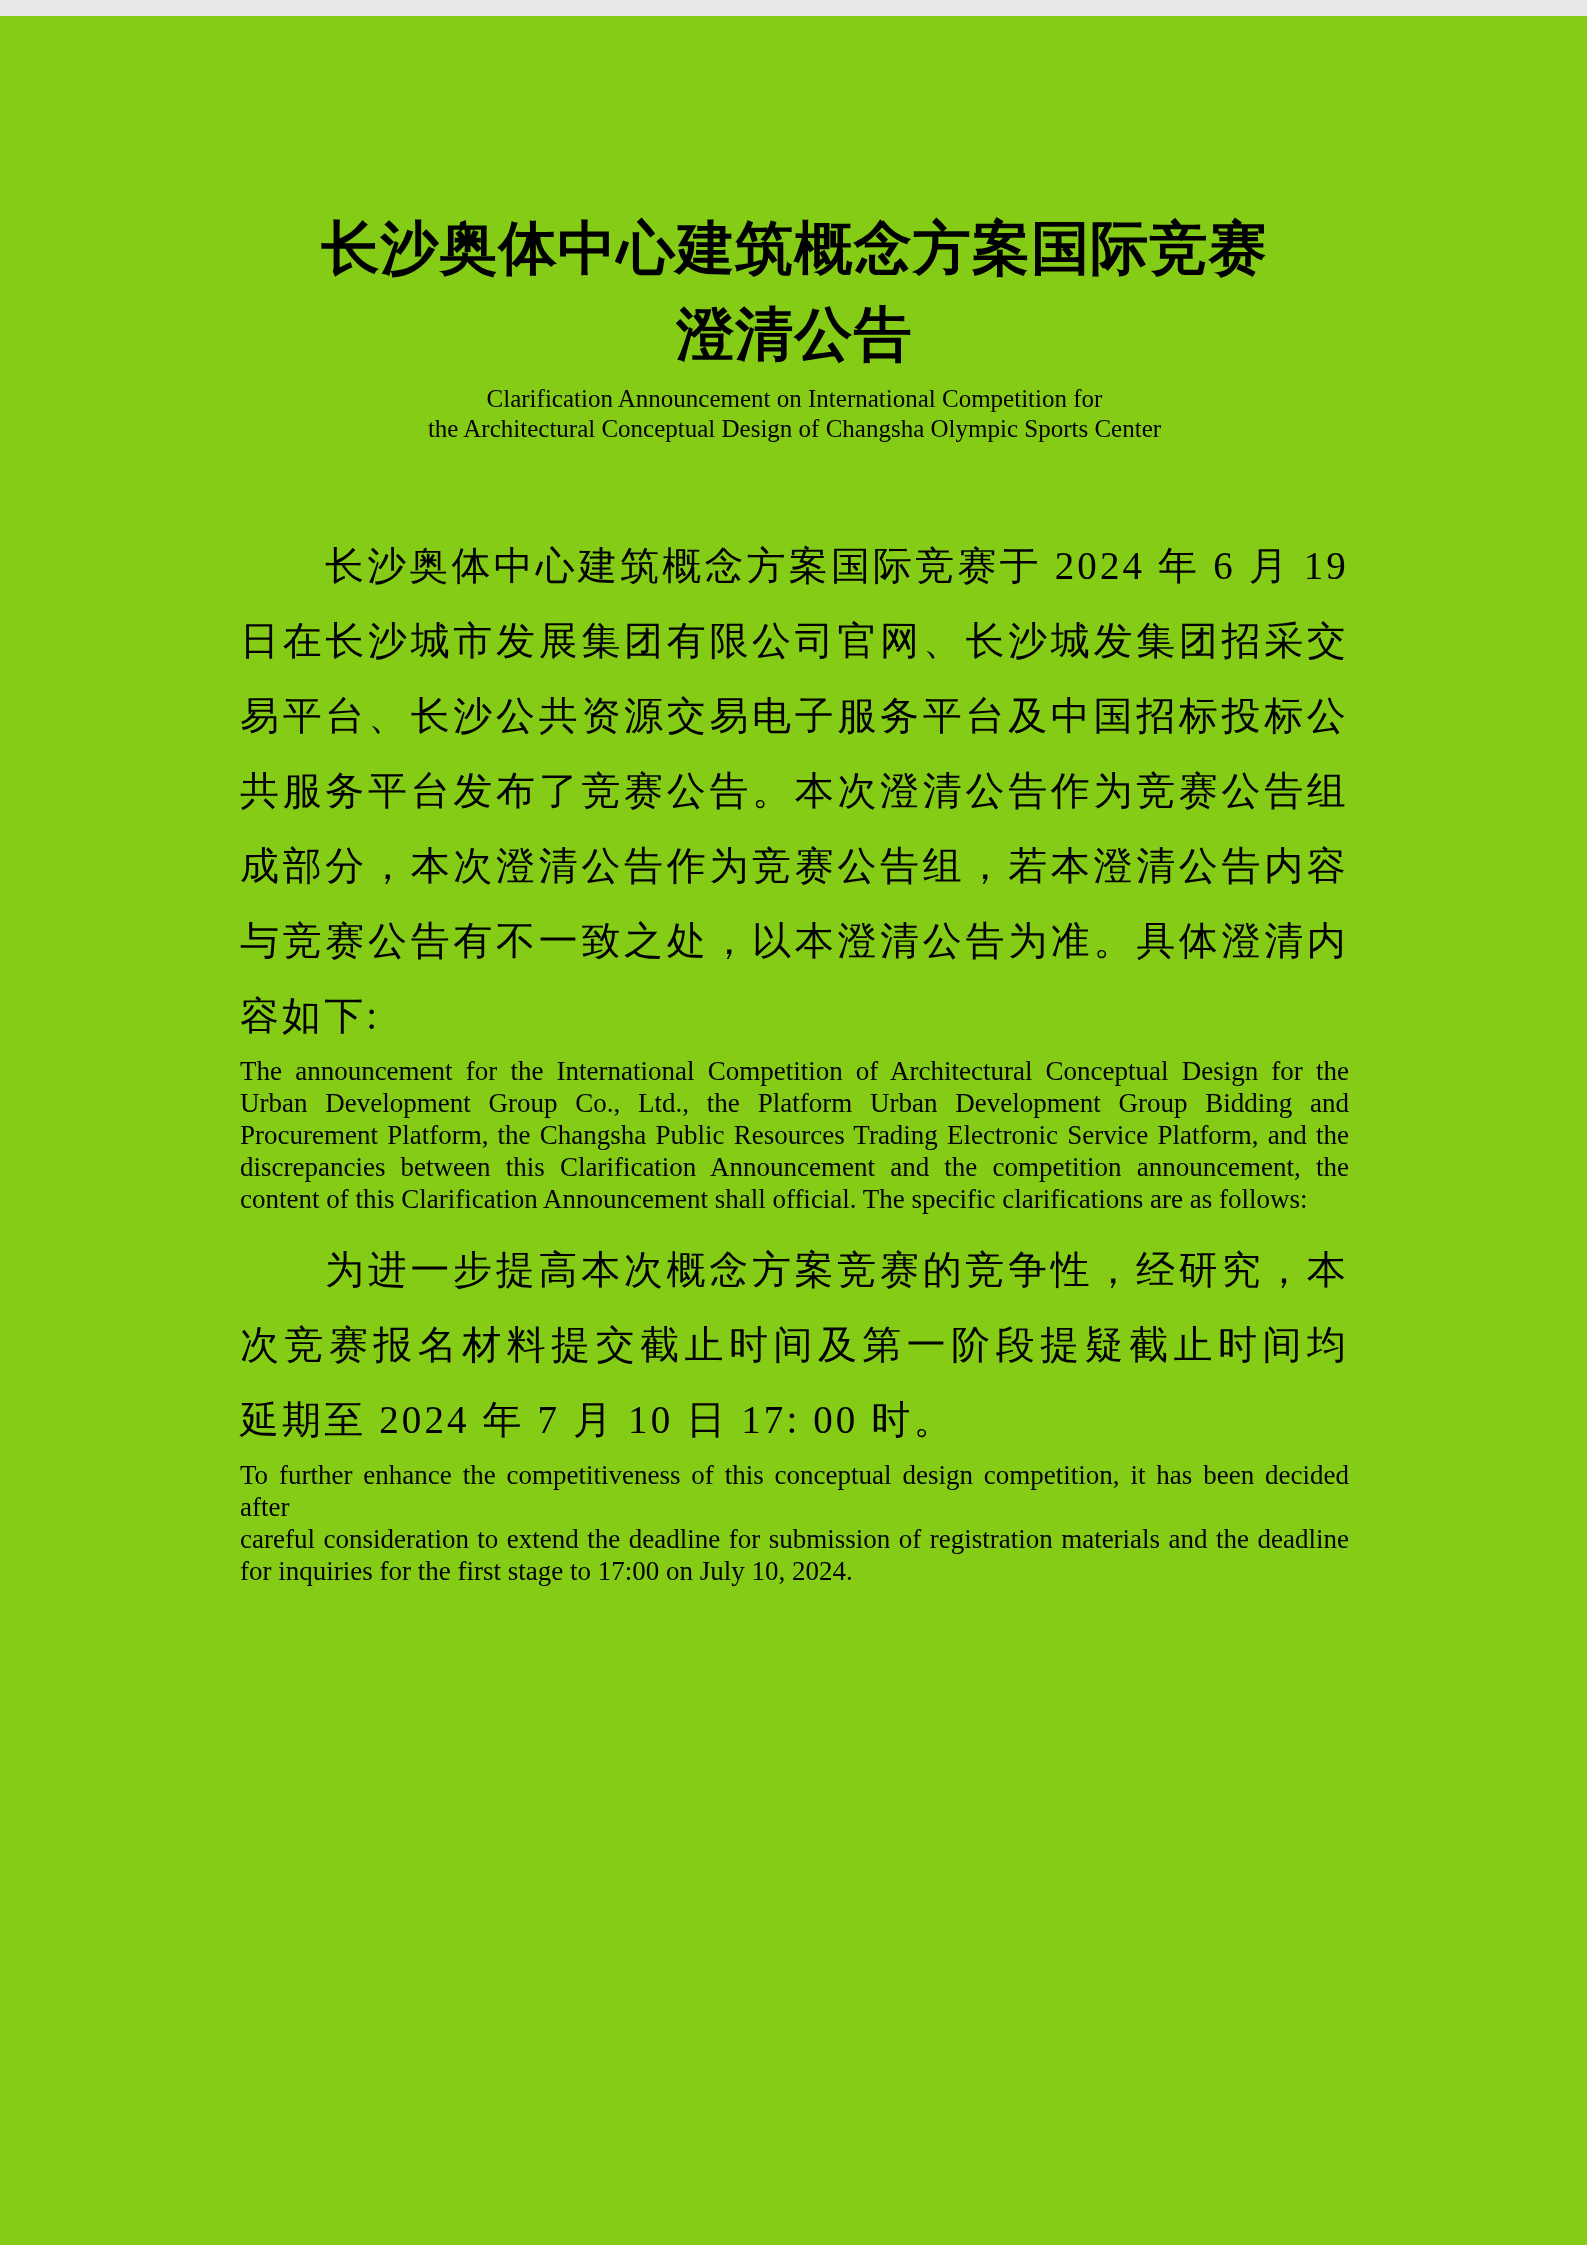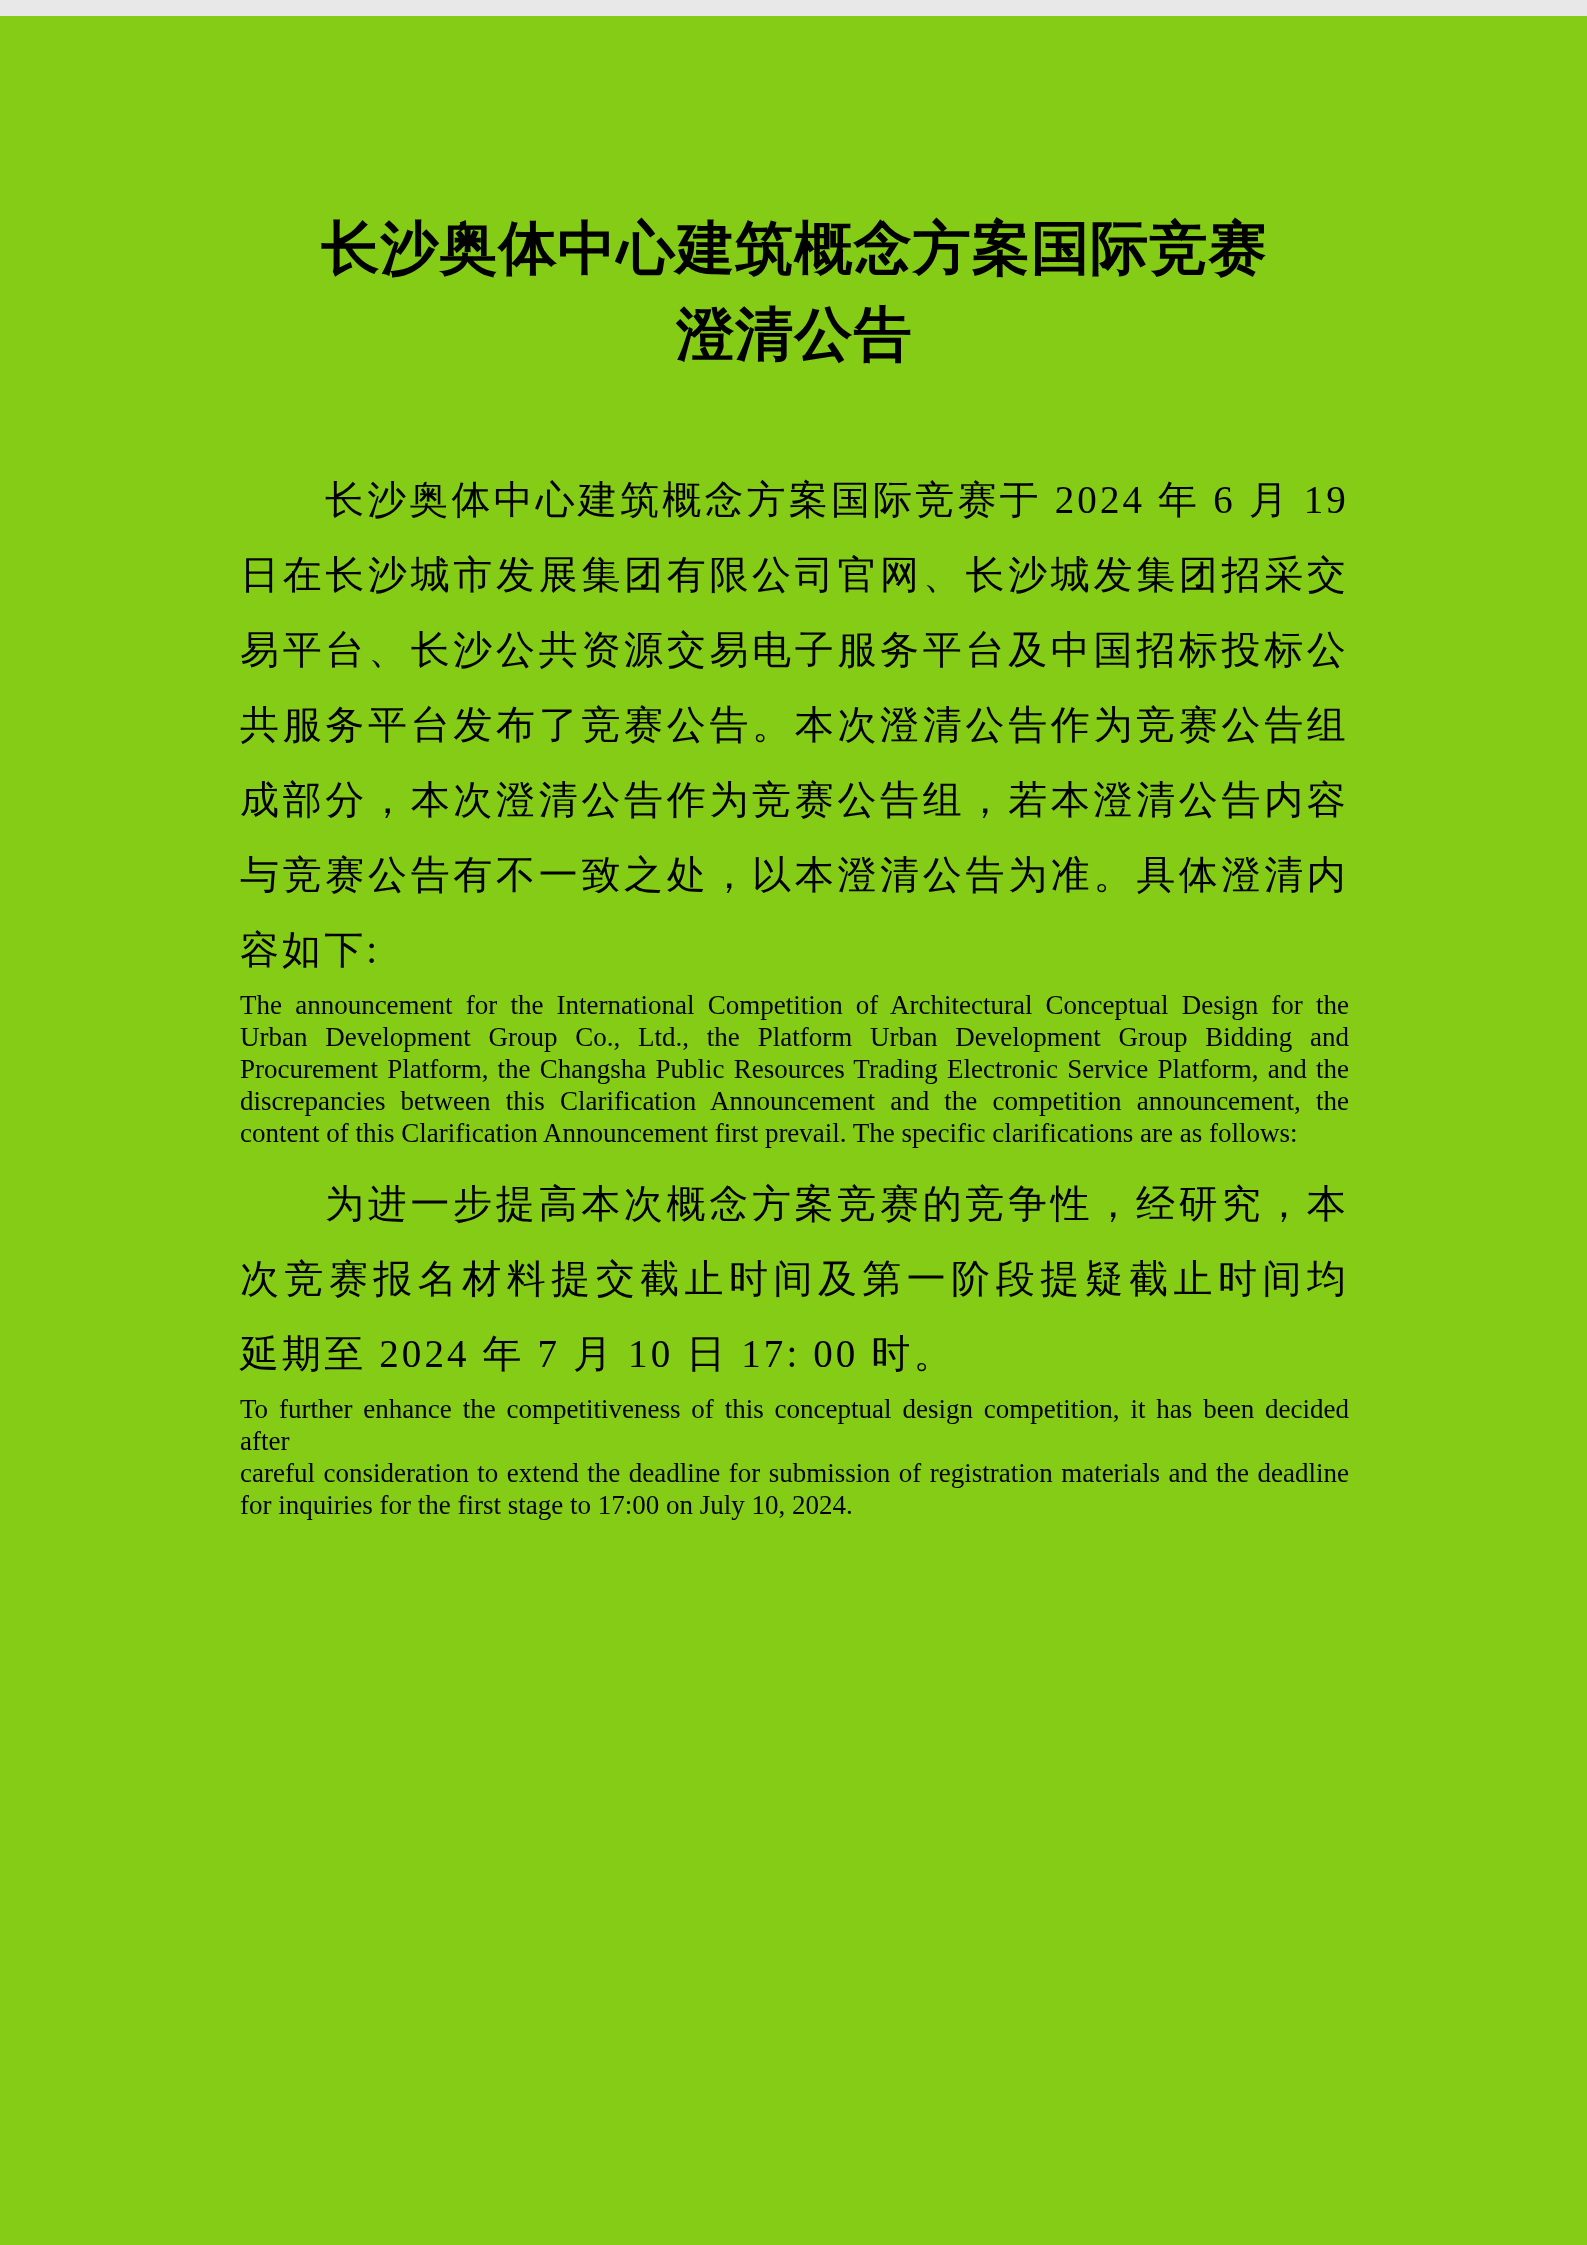--- a/index.html
+++ b/index.html
@@ -50,37 +50,41 @@
 <body>
 
 <div class="page">
   <div class="content">
 
     <h1 class="title">
       <div>长沙奥体中心建筑概念方案国际竞赛</div>
       <div>澄清公告</div>
     </h1>
 
+    <div class="subtitle">
+      <div>Clarification Announcement on International Competition for</div>
+      <div>the Architectural Conceptual Design of Changsha Olympic Sports Center</div>
+    </div>
 
     <div class="zh-para zh1">
         <div class="tline tline-first">长沙奥体中心建筑概念方案国际竞赛于 2024 年 6 月 19</div>
         <div class="tline">日在长沙城市发展集团有限公司官网、长沙城发集团招采交</div>
         <div class="tline">易平台、长沙公共资源交易电子服务平台及中国招标投标公</div>
         <div class="tline">共服务平台发布了竞赛公告。本次澄清公告作为竞赛公告组</div>
         <div class="tline">成部分，本次澄清公告作为竞赛公告组，若本澄清公告内容</div>
         <div class="tline">与竞赛公告有不一致之处，以本澄清公告为准。具体澄清内</div>
         <div class="tline tline-last">容如下:</div>
       </div>
 
     <div class="en-para en1">
         <div class="tline tline-first">The announcement for the International Competition of Architectural Conceptual Design for the</div>
         <div class="tline">Urban Development Group Co., Ltd., the Platform Urban Development Group Bidding and</div>
         <div class="tline">Procurement Platform, the Changsha Public Resources Trading Electronic Service Platform, and the</div>
         <div class="tline">discrepancies between this Clarification Announcement and the competition announcement, the</div>
-        <div class="tline tline-last">content of this Clarification Announcement first prevail. The specific clarifications are as follows:</div>
+        <div class="tline tline-last">content of this Clarification Announcement shall official. The specific clarifications are as follows:</div>
       </div>
 
     <div class="zh-para zh2">
         <div class="tline tline-first">为进一步提高本次概念方案竞赛的竞争性，经研究，本</div>
         <div class="tline">次竞赛报名材料提交截止时间及第一阶段提疑截止时间均</div>
         <div class="tline tline-last">延期至 2024 年 7 月 10 日 17: 00 时。</div>
       </div>
 
     <div class="en-para en2">
         <div class="tline tline-first">To further enhance the competitiveness of this conceptual design competition, it has been decided after</div>

